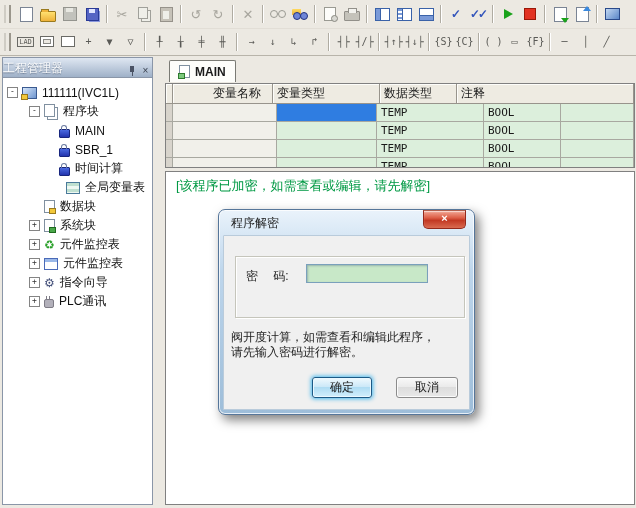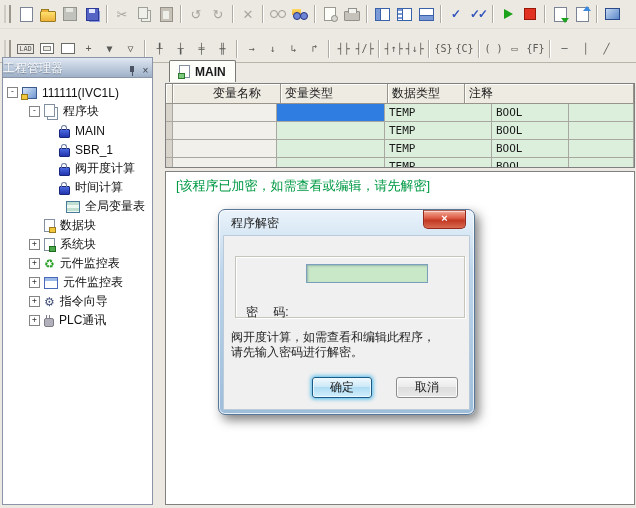--- a/index.html
+++ b/index.html
@@ -2,21 +2,21 @@
 <html><head>
 <meta charset="utf-8">
 <style>
   html,body{margin:0;padding:0;}
   body{width:636px;height:508px;overflow:hidden;font-family:"Liberation Sans",sans-serif;background:#ece9e2;}
   #app{position:relative;width:636px;height:508px;background:#ece9e2;font-size:12px;color:#1a1a1a;}
 
   
   .tbar{position:absolute;left:0;right:0;display:flex;align-items:center;padding-left:2px;}
   #tbar1{top:0;height:28px;border-bottom:1px solid #e2ded6;}
-  #tbar2{top:35px;height:27px;border-bottom:1px solid #b8b4aa;}
+  #tbar2{top:28px;height:27px;border-bottom:1px solid #b8b4aa;}
   .grip{width:3px;height:18px;border-left:2px solid #cfccc4;border-right:2px solid #9a968c;margin:0 4px 0 2px;}
   .tsep{width:1px;height:18px;background:#b0aca2;border-right:1px solid #fff;margin:0 3px;}
   .tbtn{width:22px;height:22px;display:flex;align-items:center;justify-content:center;flex:0 0 auto;}
   .tbtn2{width:21px;height:20px;display:flex;align-items:center;justify-content:center;flex:0 0 auto;
          font-family:"DejaVu Sans Mono",monospace;font-size:10px;color:#5a5a56;}
   .g{font-size:13px;color:#6a6a66;}
   .dim{color:#a8a69e;}
   .blue{color:#3355bb;font-weight:bold;}
   .glyph2{letter-spacing:-2px;}
 
@@ -88,42 +88,42 @@
   .tab{position:absolute;left:4px;bottom:0;height:21px;background:#fdfdfa;border:1px solid #7a7a74;border-bottom:none;border-radius:2px 2px 0 0;display:flex;align-items:center;padding:0 9px;gap:5px;}
   .tabicon{width:9px;height:11px;background:#fff;border:1px solid #8090a0;position:relative;}
   .tabicon::after{content:"";position:absolute;left:-2px;bottom:-2px;width:5px;height:4px;background:#7cc87c;border:1px solid #2e7a2e;}
   .tablabel{font-weight:bold;font-size:12px;}
 
   #vartable{position:absolute;left:165px;top:83px;right:1px;height:83px;border:1px solid #808080;background:#fff;overflow:hidden;}
   .vrow{display:flex;height:18px;}
   .vrow.hdr{height:20px;}
   .vc{border-right:1px solid #a8a8a0;border-bottom:1px solid #a8a8a0;padding:0 4px;display:flex;align-items:center;overflow:hidden;box-sizing:border-box;flex:0 0 auto;}
   .vc.rowhdr{width:7px;padding:0;background:#d8d4cc;}
-  .vc.c0{width:104px;} .vc.c1{width:108px;padding-left:40px;} .vc.c2{width:107px;} .vc.c3{width:77px;} .vc.c4{flex:1 1 auto;}
+  .vc.c0{width:104px;} .vc.c1{width:100px;padding-left:40px;} .vc.c2{width:107px;} .vc.c3{width:77px;} .vc.c4{flex:1 1 auto;}
   .hdr .vc{background:#eeebe2;border-right:1px solid #98948c;border-bottom:1px solid #98948c;box-shadow:inset 1px 1px 0 #fdfdfa;font-size:12px;}
   .dat .vc{font-family:"DejaVu Sans Mono",monospace;font-size:11px;}
   .dat .vc.c0{background:#f1f0ea;}
   .dat .vc.c1,.dat .vc.c2,.dat .vc.c3,.dat .vc.c4{background:#dcefdc;}
   .dat .vc.sel{background:#2f7de1;}
 
   #editor{position:absolute;left:165px;top:171px;right:1px;bottom:3px;background:#fff;border:1px solid #808080;}
   #encmsg{position:absolute;left:10px;top:5px;color:#009944;font-size:13px;}
 
   
   #dlg{position:absolute;left:218px;top:209px;width:255px;height:204px;border-radius:7px;
        background:linear-gradient(#eaf3fb,#bed6ec 30%,#9dbdd9);border:1px solid #56769a;
        box-shadow:4px 5px 11px rgba(0,0,0,.5),inset 0 0 0 1px rgba(255,255,255,.75);}
   #dlgtitle{position:absolute;left:12px;top:5px;font-size:12px;color:#1a1a1a;}
   #dlgclose{position:absolute;top:0;right:8px;width:41px;height:17px;border:1px solid #93291c;border-top:1px solid #b0604f;border-radius:0 0 5px 5px;
        background:linear-gradient(#f2a896,#dd5f47 40%,#c23823 55%,#d96a50);
        color:#fff;font:bold 11px/15px "Liberation Sans",sans-serif;text-align:center;
        box-shadow:inset 0 1px 1px rgba(255,255,255,.6);}
   #dlgclient{position:absolute;left:4px;right:4px;top:25px;bottom:4px;background:#f0f0f0;border:1px solid #b9cbdb;border-radius:1px;}
   #grpbox{position:absolute;left:11px;top:20px;width:228px;height:60px;border:1px solid #c5c5bb;box-shadow:1px 1px 0 #fff,inset 1px 1px 0 #fff;}
-  #pwlabel{position:absolute;left:22px;top:32px;font-size:12px;color:#222;margin-top:36px;}
+  #pwlabel{position:absolute;left:22px;top:32px;font-size:12px;color:#222;}
   #pwinput{position:absolute;left:82px;top:28px;width:120px;height:17px;background:#c8e8c8;border:1px solid #7aa0bc;box-shadow:inset 1px 1px 2px rgba(90,120,140,.45);}
   .dmsg{position:absolute;left:7px;font-size:12px;color:#222;}
   #dmsg1{top:93px;} #dmsg2{top:108px;}
   .dbtn{position:absolute;top:141px;height:21px;border-radius:3px;font-size:12px;display:flex;align-items:center;justify-content:center;box-sizing:border-box;}
   #okbtn{left:88px;width:60px;border:1px solid #1c5a86;background:linear-gradient(#f0f9fd,#cde9f8 45%,#abdaf2 45%,#d2effc);box-shadow:0 0 4px 1px #48b8ec,inset 0 0 0 1px #eaf8ff;}
   #cancelbtn{left:172px;width:62px;border:1px solid #8b8b8b;background:linear-gradient(#f8f8f8,#ebebeb 45%,#dcdcdc 45%,#e8e8e8);box-shadow:inset 0 0 0 1px #fbfbfb;}
 </style>
 </head>
 <body>
 
@@ -328,24 +328,20 @@
       <div class="trow lv2">
         <span class="ic ticn t-lock"></span>
         <span class="tlabel">MAIN</span>
       </div>
       <div class="trow lv2">
         <span class="ic ticn t-lock"></span>
         <span class="tlabel">SBR_1</span>
       </div>
       <div class="trow lv2">
         <span class="ic ticn t-lock"></span>
-        <span class="tlabel">阀开度计算</span>
-      </div>
-      <div class="trow lv2">
-        <span class="ic ticn t-lock"></span>
         <span class="tlabel">时间计算</span>
       </div>
       <div class="trow lv1" style="padding-left:63px;">
         <span class="ic ticn t-gvar"></span>
         <span class="tlabel">全局变量表</span>
       </div>
       <div class="trow lv1" style="padding-left:41px;">
         <span class="ic ticn t-page y"></span>
         <span class="tlabel">数据块</span>
       </div>

